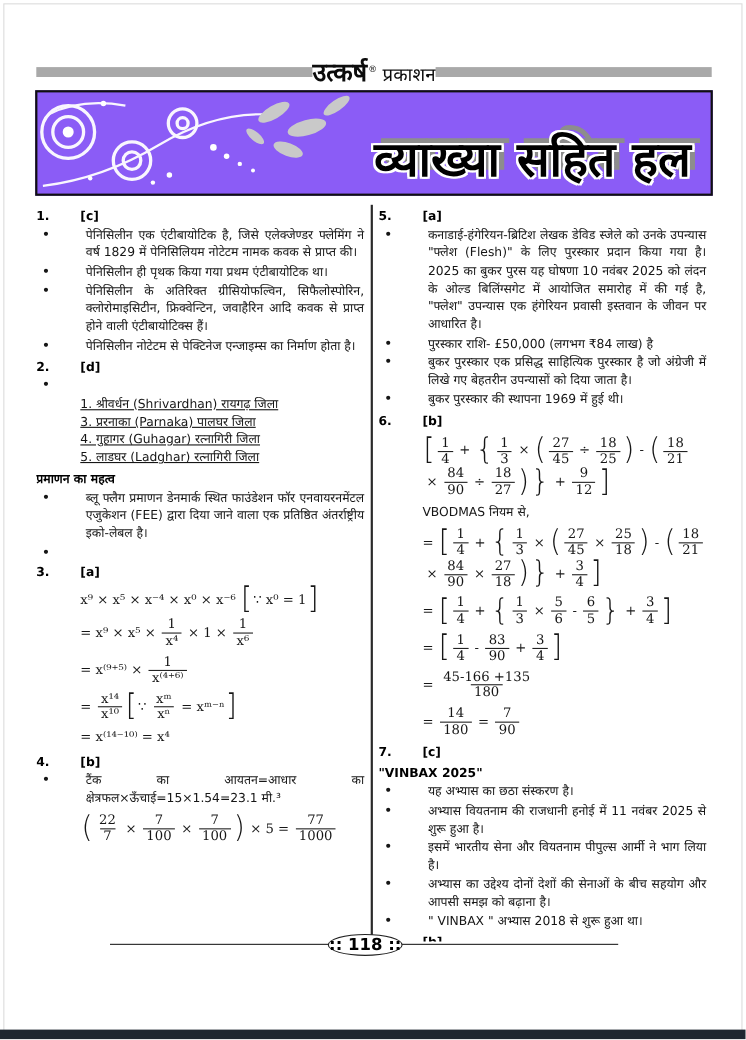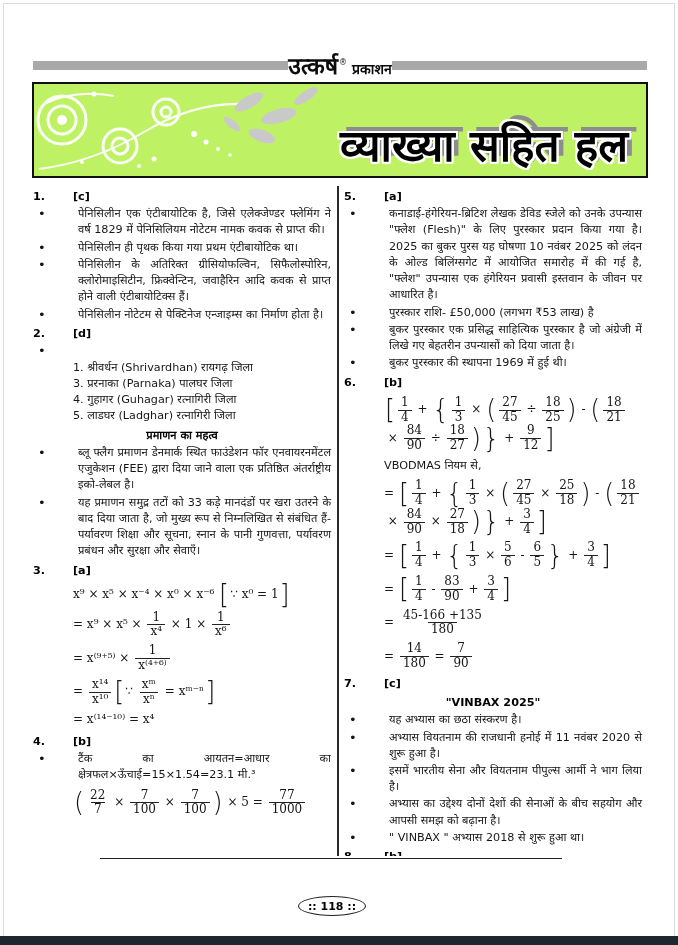--- a/index.html
+++ b/index.html
@@ -6,62 +6,62 @@
   .page{position:relative;width:678px;height:945px;background:#fff;overflow:hidden;
         font-family:"DejaVu Sans","Liberation Sans",sans-serif;color:#161616;}
   .page-border{position:absolute;inset:3px;border:1px solid #dcdcdc;pointer-events:none;}
 
   
   .hdr{position:absolute;left:33px;right:31px;top:52px;height:26px;display:flex;align-items:center;}
   .hrule{flex:1;height:9px;background:#a9a9a9;}
   .logo{white-space:nowrap;display:flex;align-items:baseline;}
   .logo-name{font-size:23px;font-weight:800;color:#0c0c0c;}
   .logo-reg{font-size:8px;vertical-align:super;position:relative;top:-9px;margin:0 1px;}
-  .logo-suffix{font-size:14px;font-weight:700;margin-left:4px;color:#0c0c0c;}
+  .logo-suffix{font-size:17px;font-weight:400;margin-left:4px;color:#0c0c0c;}
 
   
-  .banner{position:absolute;left:32px;right:30px;top:82px;height:96px;background:#bef264;
+  .banner{position:absolute;left:32px;right:30px;top:82px;height:96px;background:#8b5cf6;
           border:2px solid #101010;box-sizing:border-box;}
   .banner svg{position:absolute;left:0;top:0;}
   .banner-title{position:absolute;right:18px;bottom:6px;font-size:44px;font-weight:800;color:#000;
     letter-spacing:0px;line-height:1.1;
     text-shadow:
       -2px -2px 0 #fff, 2px -2px 0 #fff, -2px 2px 0 #fff, 2px 2px 0 #fff,
       -2px 0 0 #fff, 2px 0 0 #fff, 0 -2px 0 #fff, 0 2px 0 #fff,
       7px -6px 0 #8d8d8d;}
 
   
   .content{position:absolute;left:33px;top:186px;width:615px;height:670px;display:flex;
            overflow:hidden;font-size:11.2px;line-height:1.45;text-align:justify;}
   .col{width:298px;}
   .divider{width:2px;background:#2a2a2a;margin:0 5px 0 6px;}
   .qrow{display:flex;font-weight:bold;color:#000;margin-top:3px;}
   .qnum{width:40px;}
   .brow{display:flex;margin:1px 0;}
   .bullet{width:40px;padding-left:5px;font-size:13px;line-height:1.2;}
   .btext{flex:1;}
   .prow{margin-left:40px;}
-  .sub{margin-left:40px;text-align:left;}
-  .hrow{font-weight:bold;color:#000;margin:3px 0 1px;text-align:center;}
+  .sub{margin-left:40px;text-align:left;text-decoration:underline;}
+  .hrow{font-weight:bold;color:#000;margin:3px 0 1px;text-align:left;}
 
   
   .ml{display:flex;align-items:center;flex-wrap:wrap;margin:5px 0 5px 40px;
       font-family:"DejaVu Serif","Liberation Serif",serif;font-size:12px;text-align:left;}
   .tx{white-space:pre-wrap;}
   .fr{display:inline-flex;flex-direction:column;align-items:center;margin:0 2px;line-height:1.15;}
   .fn,.fd{display:flex;align-items:center;justify-content:center;padding:0 3px;}
   .fd{border-top:1px solid #222;}
   .bg{font-size:215%;font-weight:300;line-height:0.85;margin:0 1px;
       font-family:"DejaVu Sans",sans-serif;transform:scaleY(1.05);}
 
   
   .footer-line{position:absolute;left:100px;width:462px;top:858px;border-top:1.5px solid #222;}
-  .page-badge{position:absolute;left:298px;top:896px;width:66px;height:18px;border:1.5px solid #222;
+  .page-badge{position:absolute;left:298px;top:849px;width:66px;height:18px;border:1.5px solid #222;
       border-radius:50%;background:#fff;display:flex;align-items:center;justify-content:center;
-      font-weight:bold;font-size:11px;color:#000;z-index:2;text-align:center;}
+      font-weight:bold;font-size:15px;color:#000;z-index:2;text-align:center;}
   .bottom-bar{position:absolute;left:0;right:0;bottom:0;height:9px;background:#1e2630;}
 </style>
 </head>
 <body>
 
 <div class="page">
   <div class="page-border"></div>
 
   <div class="hdr">
     <div class="hrule"></div>
@@ -142,21 +142,20 @@
           <div class="subline">4. गुहागर (Guhagar) रत्नागिरी जिला</div>
           <div class="subline">5. लाडघर (Ladghar) रत्नागिरी जिला</div>
         </div>
         <div class="hrow">प्रमाणन का महत्व</div>
         <div class="brow">
           <span class="bullet">•</span>
           <div class="btext">ब्लू फ्लैग प्रमाणन डेनमार्क स्थित फाउंडेशन फॉर एनवायरनमेंटल एजुकेशन (FEE) द्वारा दिया जाने वाला एक प्रतिष्ठित अंतर्राष्ट्रीय इको-लेबल है।</div>
         </div>
         <div class="brow">
           <span class="bullet">•</span>
-          <div class="btext">यह प्रमाणन समुद्र तटों को 33 कड़े मानदंडों पर खरा उतरने के बाद दिया जाता है, जो मुख्य रूप से निम्नलिखित से संबंधित हैं- पर्यावरण शिक्षा और सूचना, स्नान के पानी गुणवत्ता, पर्यावरण प्रबंधन और सुरक्षा और सेवाएँ।</div>
         </div>
         <div class="qrow">
           <span class="qnum">3.</span>
           <span class="qans">[a]</span>
         </div>
         <div class="ml">
           <span class="tx">x⁹ × x⁵ × x⁻⁴ × x⁰ × x⁻⁶ </span>
           <span class="bg">[</span>
           <span class="tx">∵ x⁰ = 1</span>
           <span class="bg">]</span>
@@ -235,21 +234,21 @@
         <div class="qrow">
           <span class="qnum">5.</span>
           <span class="qans">[a]</span>
         </div>
         <div class="brow">
           <span class="bullet">•</span>
           <div class="btext">कनाडाई-हंगेरियन-ब्रिटिश लेखक डेविड स्जेले को उनके उपन्यास "फ्लेश (Flesh)" के लिए पुरस्कार प्रदान किया गया है। 2025 का बुकर पुरस यह घोषणा 10 नवंबर 2025 को लंदन के ओल्ड बिलिंग्सगेट में आयोजित समारोह में की गई है, "फ्लेश" उपन्यास एक हंगेरियन प्रवासी इस्तवान के जीवन पर आधारित है।</div>
         </div>
         <div class="brow">
           <span class="bullet">•</span>
-          <div class="btext">पुरस्कार राशि- £50,000 (लगभग ₹53 लाख) है</div>
+          <div class="btext">पुरस्कार राशि- £50,000 (लगभग ₹84 लाख) है</div>
         </div>
         <div class="brow">
           <span class="bullet">•</span>
           <div class="btext">बुकर पुरस्कार एक प्रसिद्ध साहित्यिक पुरस्कार है जो अंग्रेजी में लिखे गए बेहतरीन उपन्यासों को दिया जाता है।</div>
         </div>
         <div class="brow">
           <span class="bullet">•</span>
           <div class="btext">बुकर पुरस्कार की स्थापना 1969 में हुई थी।</div>
         </div>
         <div class="qrow">
@@ -429,21 +428,21 @@
           <span class="qnum">7.</span>
           <span class="qans">[c]</span>
         </div>
         <div class="hrow">"VINBAX 2025"</div>
         <div class="brow">
           <span class="bullet">•</span>
           <div class="btext">यह अभ्यास का छठा संस्करण है।</div>
         </div>
         <div class="brow">
           <span class="bullet">•</span>
-          <div class="btext">अभ्यास वियतनाम की राजधानी हनोई में 11 नवंबर 2020 से शुरू हुआ है।</div>
+          <div class="btext">अभ्यास वियतनाम की राजधानी हनोई में 11 नवंबर 2025 से शुरू हुआ है।</div>
         </div>
         <div class="brow">
           <span class="bullet">•</span>
           <div class="btext">इसमें भारतीय सेना और वियतनाम पीपुल्स आर्मी ने भाग लिया है।</div>
         </div>
         <div class="brow">
           <span class="bullet">•</span>
           <div class="btext">अभ्यास का उद्देश्य दोनों देशों की सेनाओं के बीच सहयोग और आपसी समझ को बढ़ाना है।</div>
         </div>
         <div class="brow">

